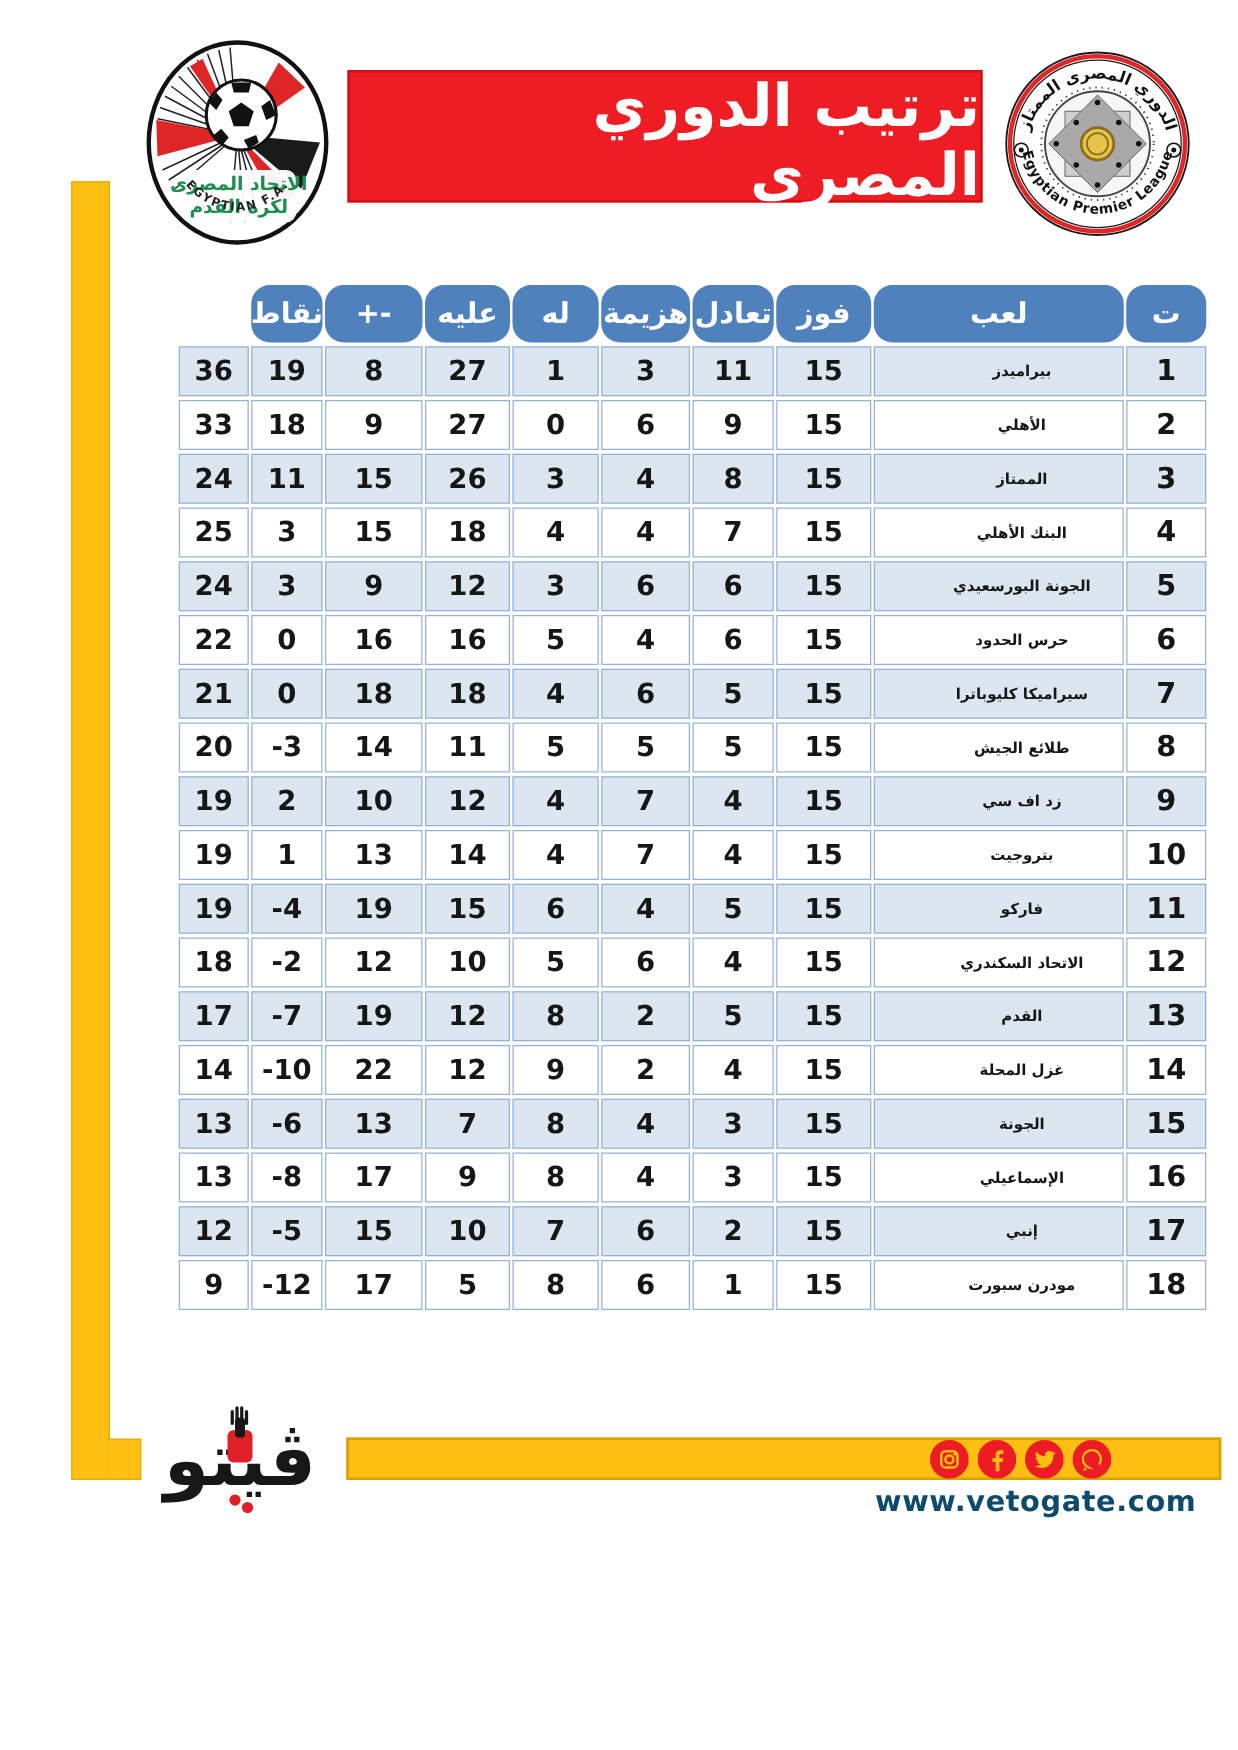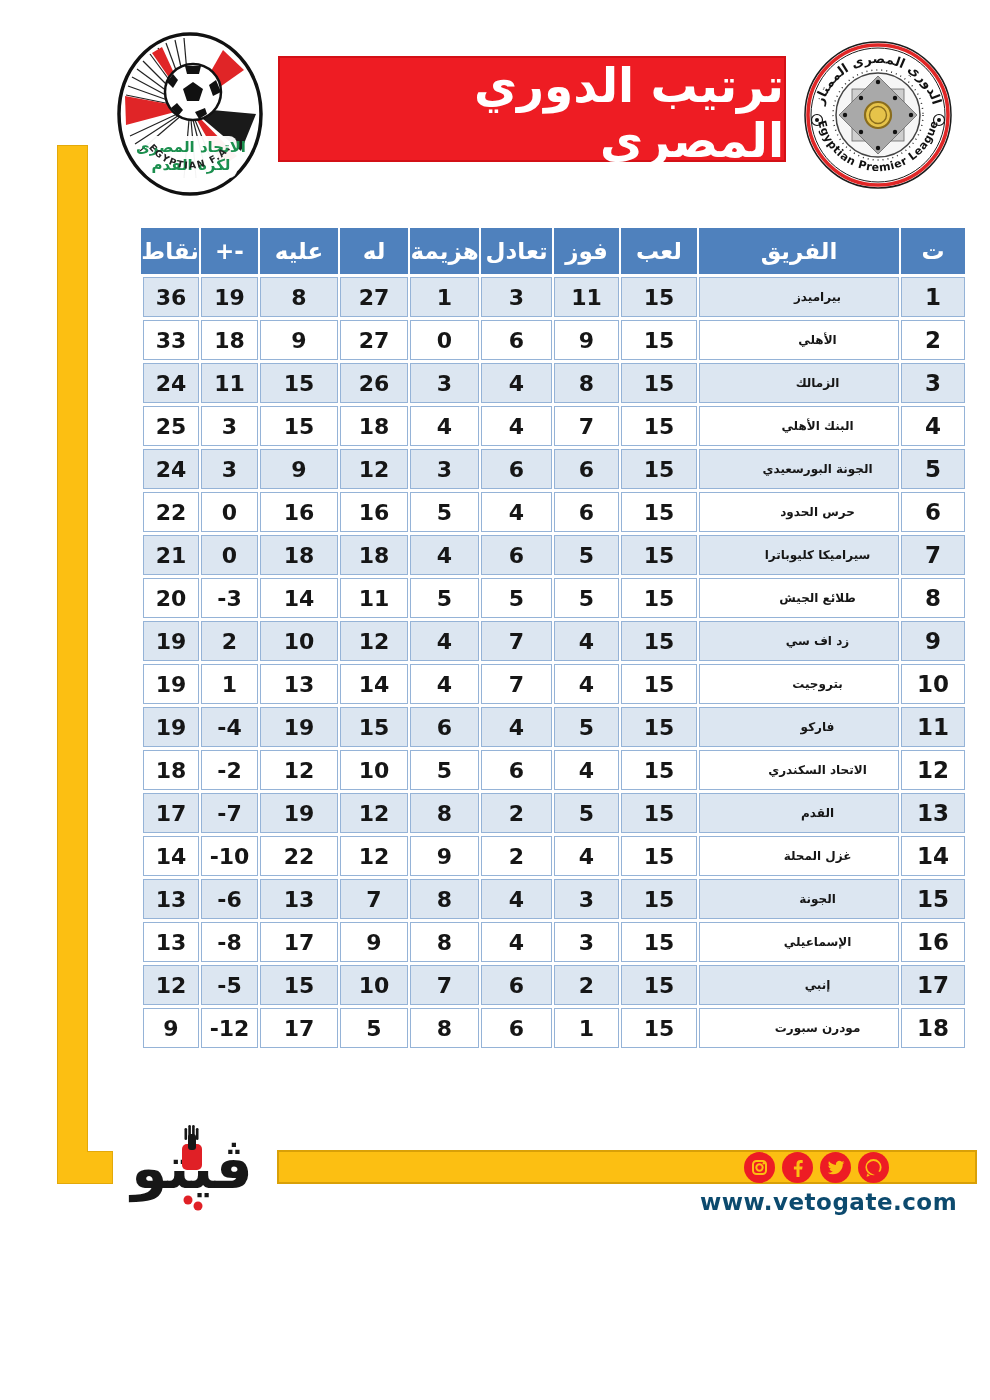--- a/index.html
+++ b/index.html
@@ -23,21 +23,21 @@
   .ybar-h{position:absolute;left:277px;top:1150px;width:700px;height:34px;
     background:#fcbf12;border:2px solid #d9a007;box-sizing:border-box;}
 
   
   .standings{position:absolute;left:143px;top:228px;width:822px;direction:rtl;}
   .thead,.trow{display:grid;
     grid-template-columns:64px 200px 76px 65px 71px 69px 68px 78px 57px 1fr;
     column-gap:2px;}
   .thead{height:46px;margin-bottom:3px;}
   .th{background:#4f81bd;color:#fff;font-weight:bold;font-size:23px;
-    display:flex;align-items:center;justify-content:center;}
+    display:flex;align-items:center;justify-content:center;border-radius:15px;}
   .trow{height:40px;margin-bottom:3px;}
   .td{border:1px solid #95b3d7;box-sizing:border-box;color:#161616;
     font-weight:bold;font-size:22px;display:flex;align-items:center;justify-content:center;}
   .trow.alt .td{background:#dce6f1;}
   .trow.plain .td{background:#ffffff;}
   .td.c1{font-size:12px;padding-left:37px;}
   .td.c0{font-size:23px;}
   
   .td.c2,.td.c3,.td.c4,.td.c5,.td.c6,.td.c7,.td.c8,.td.c9{direction:ltr;}
   .th.c8{direction:ltr;}
@@ -142,21 +142,20 @@
     </text>
   </svg>
 
   <div class="ybar-v"></div>
   <div class="ybar-foot"></div>
   <div class="ybar-h"></div>
 
   <div class="standings">
     <div class="thead">
         <div class="th c0">ت</div>
-        <div class="th c1">الفريق</div>
         <div class="th c2">لعب</div>
         <div class="th c3">فوز</div>
         <div class="th c4">تعادل</div>
         <div class="th c5">هزيمة</div>
         <div class="th c6">له</div>
         <div class="th c7">عليه</div>
         <div class="th c8">+-</div>
         <div class="th c9">نقاط</div>
       </div>
     <div class="tbody">
@@ -179,21 +178,21 @@
           <div class="td c3">9</div>
           <div class="td c4">6</div>
           <div class="td c5">0</div>
           <div class="td c6">27</div>
           <div class="td c7">9</div>
           <div class="td c8">18</div>
           <div class="td c9">33</div>
         </div>
         <div class="trow alt">
           <div class="td c0">3</div>
-          <div class="td c1">الزمالك</div>
+          <div class="td c1">الممتاز</div>
           <div class="td c2">15</div>
           <div class="td c3">8</div>
           <div class="td c4">4</div>
           <div class="td c5">3</div>
           <div class="td c6">26</div>
           <div class="td c7">15</div>
           <div class="td c8">11</div>
           <div class="td c9">24</div>
         </div>
         <div class="trow plain">

